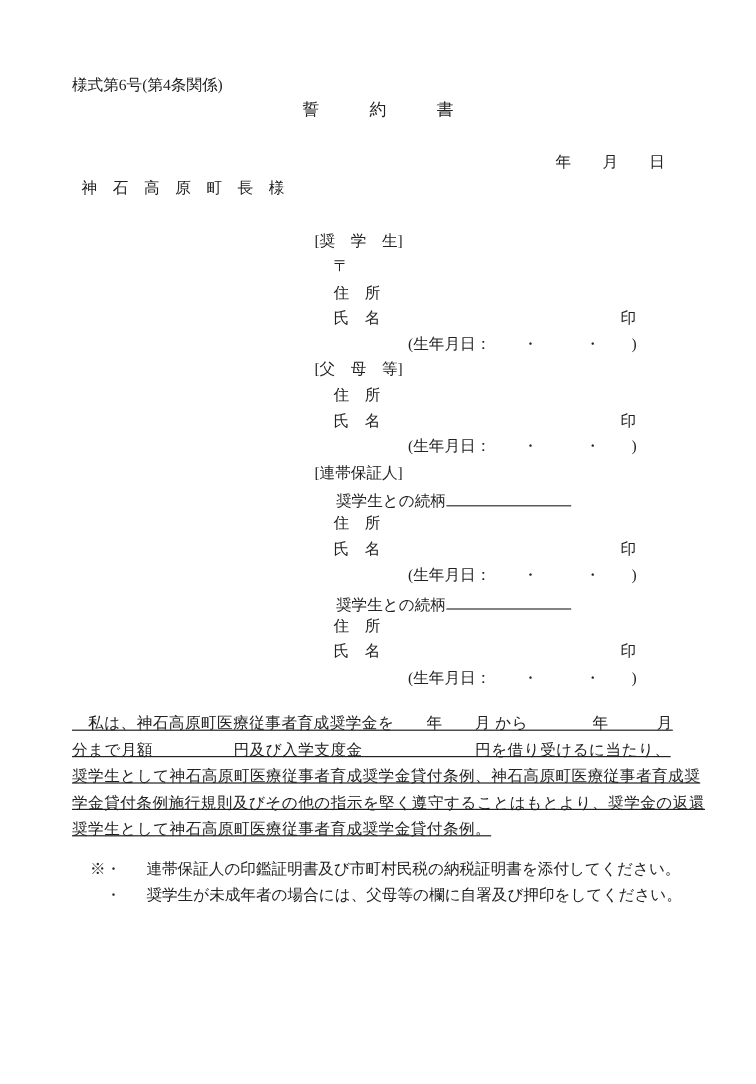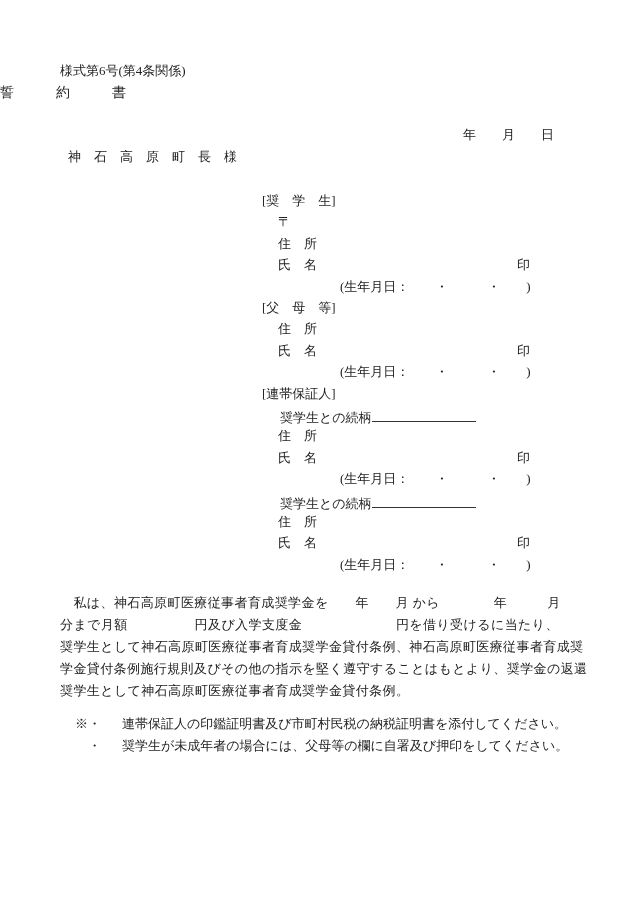--- a/index.html
+++ b/index.html
@@ -18,21 +18,21 @@
     line-height: 1;
     overflow: hidden;
   }
   .ln {
     position: absolute;
     white-space: pre;
   }
   .title {
     left: 0;
     width: 630px;
-    text-align: left;
+    text-align: center;
     font-size: 14px;
   }
   .right-align {
     right: 76px;
     font-family: Liberation Serif, serif;
   }
   .seal {
     position: absolute;
     left: 517px;
   }
@@ -40,20 +40,21 @@
     display: inline-block;
     width: 104px;
     border-bottom: 1px solid #333333;
     height: 13px;
     vertical-align: baseline;
   }
   .body-line {
     left: 60px;
     width: 516px;
     letter-spacing: 0.4px;
+    text-decoration: underline;
   }
   .note-marker {
     position: absolute;
     white-space: pre;
   }
   .note-text {
     position: absolute;
     left: 122px;
     white-space: pre;
   }

